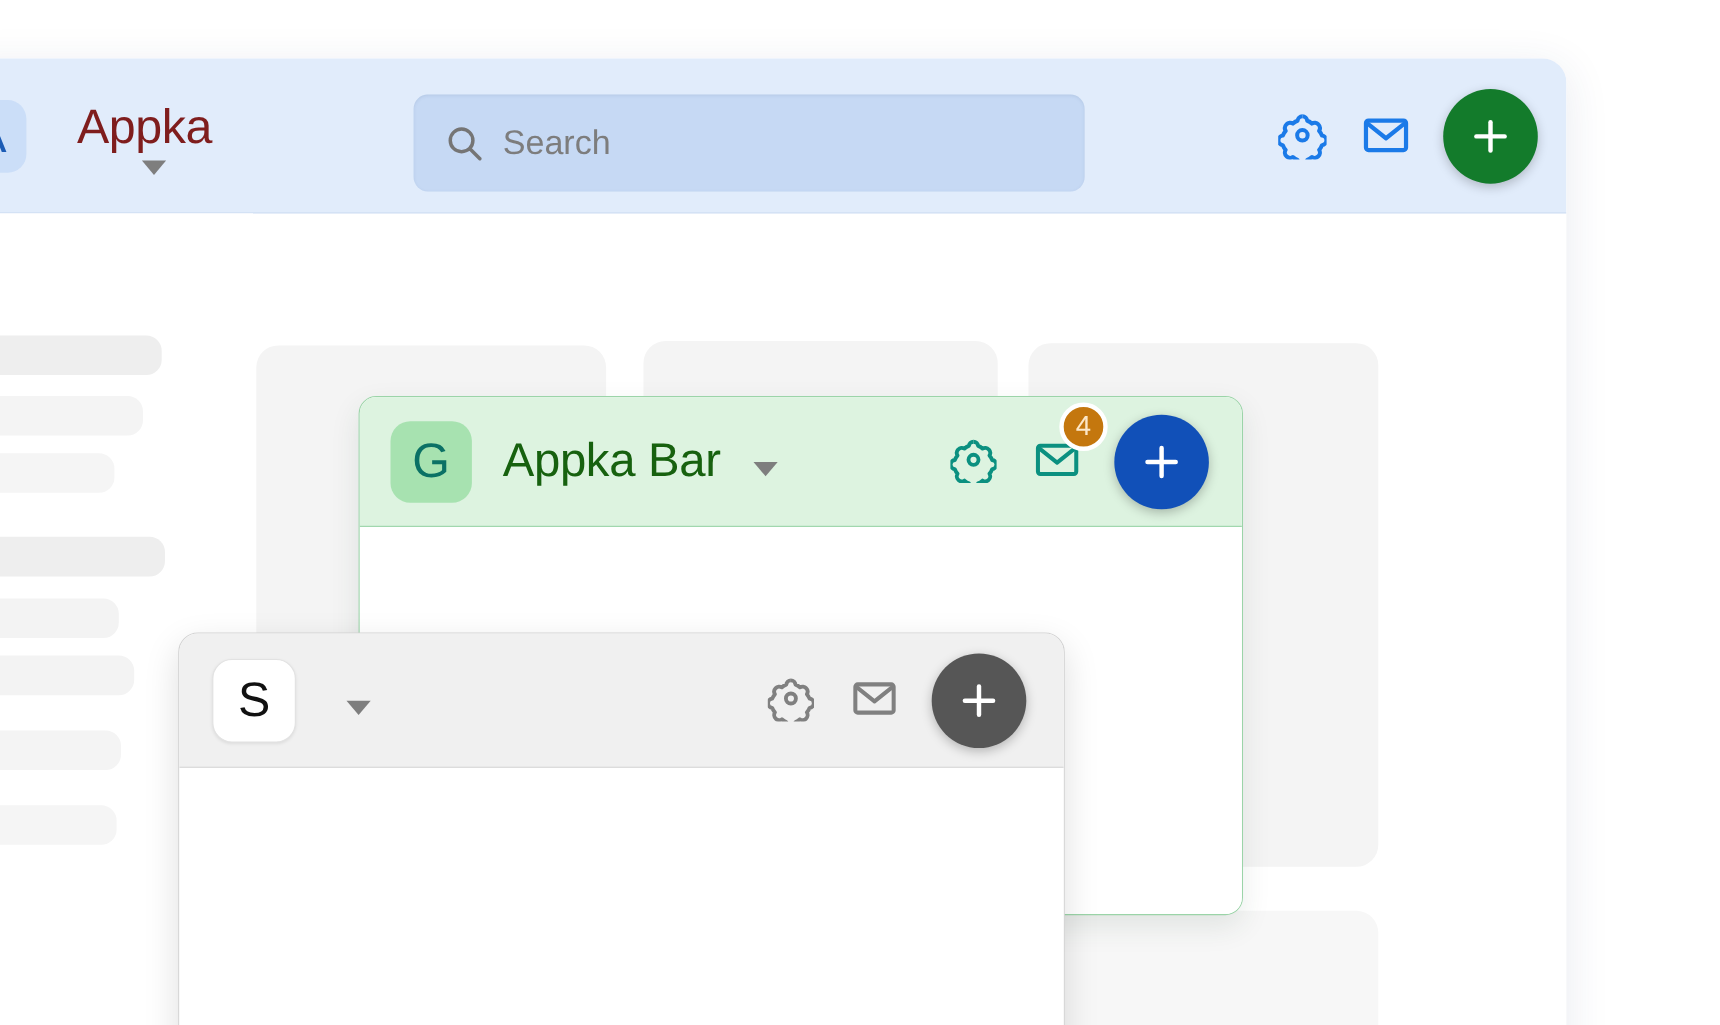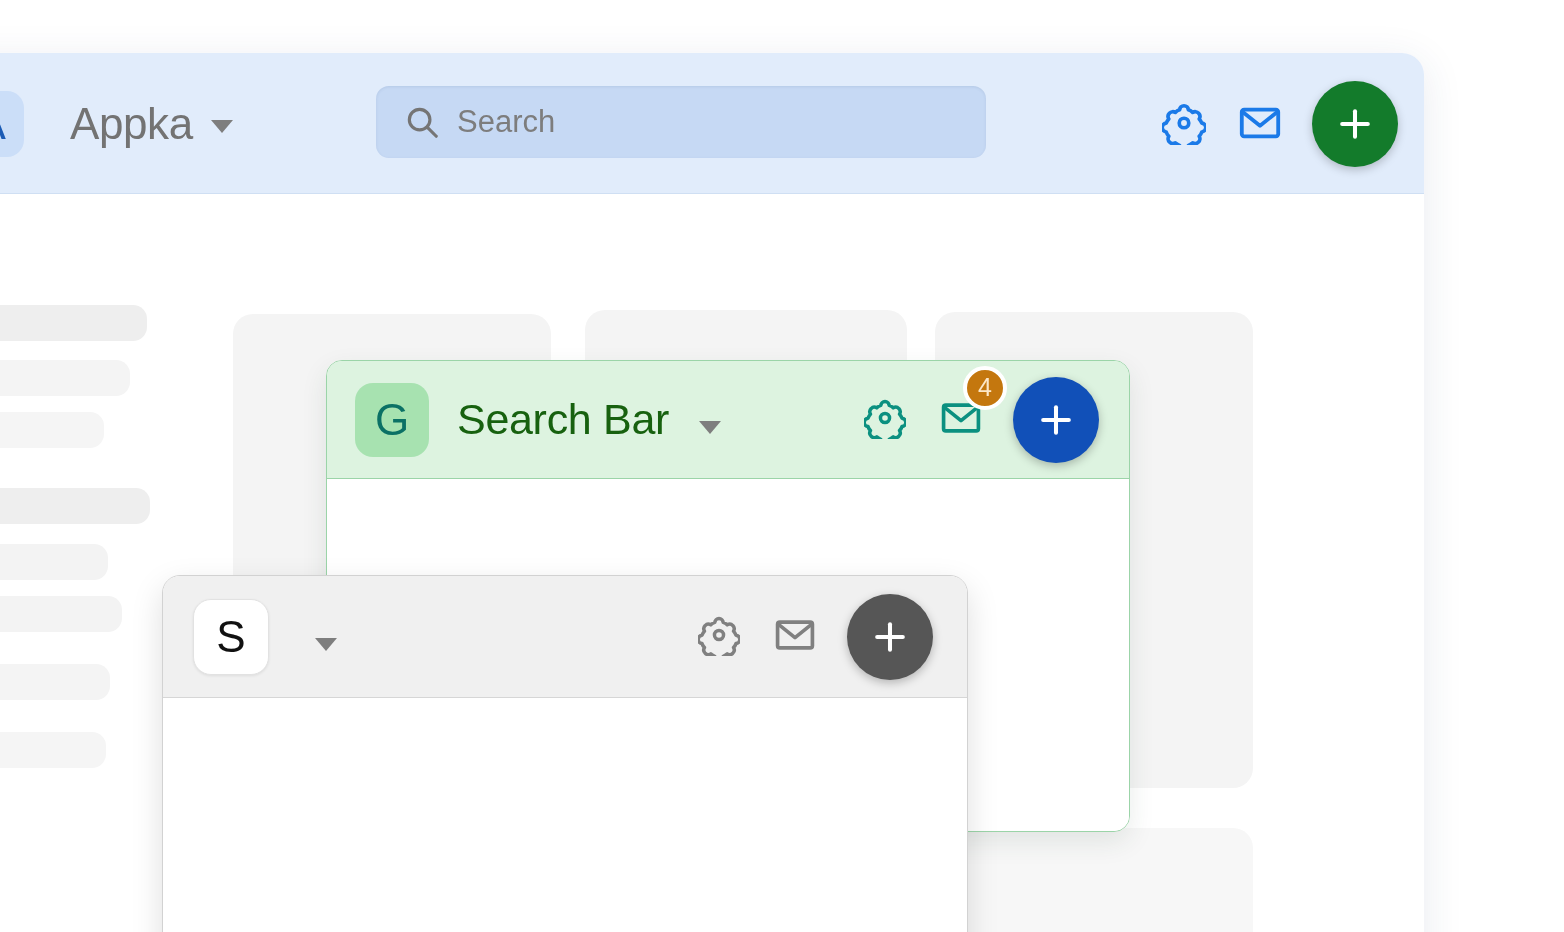--- a/index.html
+++ b/index.html
@@ -64,40 +64,41 @@
     letter-spacing: -0.5px;
   }
   .app-title {
     position: absolute;
     left: 130px;
     top: 38px;
     height: 66px;
     display: flex;
     align-items: center;
     font-size: 44px;
-    color: #737373;
+    color: #7f1d1d;
     font-weight: 400;
     letter-spacing: -0.4px;
+    flex-direction: column;
   }
   .caret {
     display: inline-block;
     width: 0;
     height: 0;
     border-left: 11px solid transparent;
     border-right: 11px solid transparent;
     border-top: 13px solid #7e7e7e;
     margin-left: 18px;
     margin-top: 5px;
   }
   .searchbox {
     position: absolute;
     left: 436px;
     top: 33px;
     width: 610px;
-    height: 72px;
+    height: 88px;
     background: #c6d9f4;
     border-radius: 13px;
     box-shadow: inset 0 1px 3px rgba(70,100,150,0.13);
     display: flex;
     align-items: center;
   }
   .searchbox .s-icon {
     margin-left: 27px;
     margin-right: 16px;
     display: flex;
@@ -338,21 +339,21 @@
       </div>
 
     <div class="panel panel-green">
       <div class="panel-header hdr-green">
 
         <div class="panel-avatar avatar-green">
           <span>G</span>
         </div>
 
         <div class="panel-title title-green">
-          <span>Search Bar</span>
+          <span>Appka Bar</span>
           <span class="caret"></span>
         </div>
 
         <div class="panel-actions actions-green">
           <button class="icon-btn">
             <span>
               <svg width="42" height="42" viewBox="0 0 24 24" fill="none" stroke="#0b9080" stroke-width="2" stroke-linejoin="round">
                 <path d="M12 2.6c1.3 0 2.3 1 2.4 2.2 .9 .3 1.7 .8 2.3 1.4 1-.6 2.4-.5 3.2 .4 .9 .9 1 2.2 .4 3.2 .6 .7 1.1 1.5 1.4 2.3 1.2 .1 2.2 1.1 2.2 2.4 0 1.3-1 2.3-2.2 2.4-.3 .9-.8 1.7-1.4 2.3 .6 1 .5 2.4-.4 3.2-.9 .9-2.2 1-3.2 .4-.7 .6-1.5 1.1-2.3 1.4-.1 1.2-1.1 2.2-2.4 2.2"></path>
                 <circle cx="12" cy="12" r="2.6"></circle>
                 <path d="M12 2.6c-1.3 0-2.3 1-2.4 2.2-.9 .3-1.7 .8-2.3 1.4-1-.6-2.4-.5-3.2 .4-.9 .9-1 2.2-.4 3.2-.6 .7-1.1 1.5-1.4 2.3-1.2 .1-2.2 1.1-2.2 2.4 0 1.3 1 2.3 2.2 2.4 .3 .9 .8 1.7 1.4 2.3-.6 1-.5 2.4 .4 3.2 .9 .9 2.2 1 3.2 .4 .7 .6 1.5 1.1 2.3 1.4 .1 1.2 1.1 2.2 2.4 2.2"></path>

